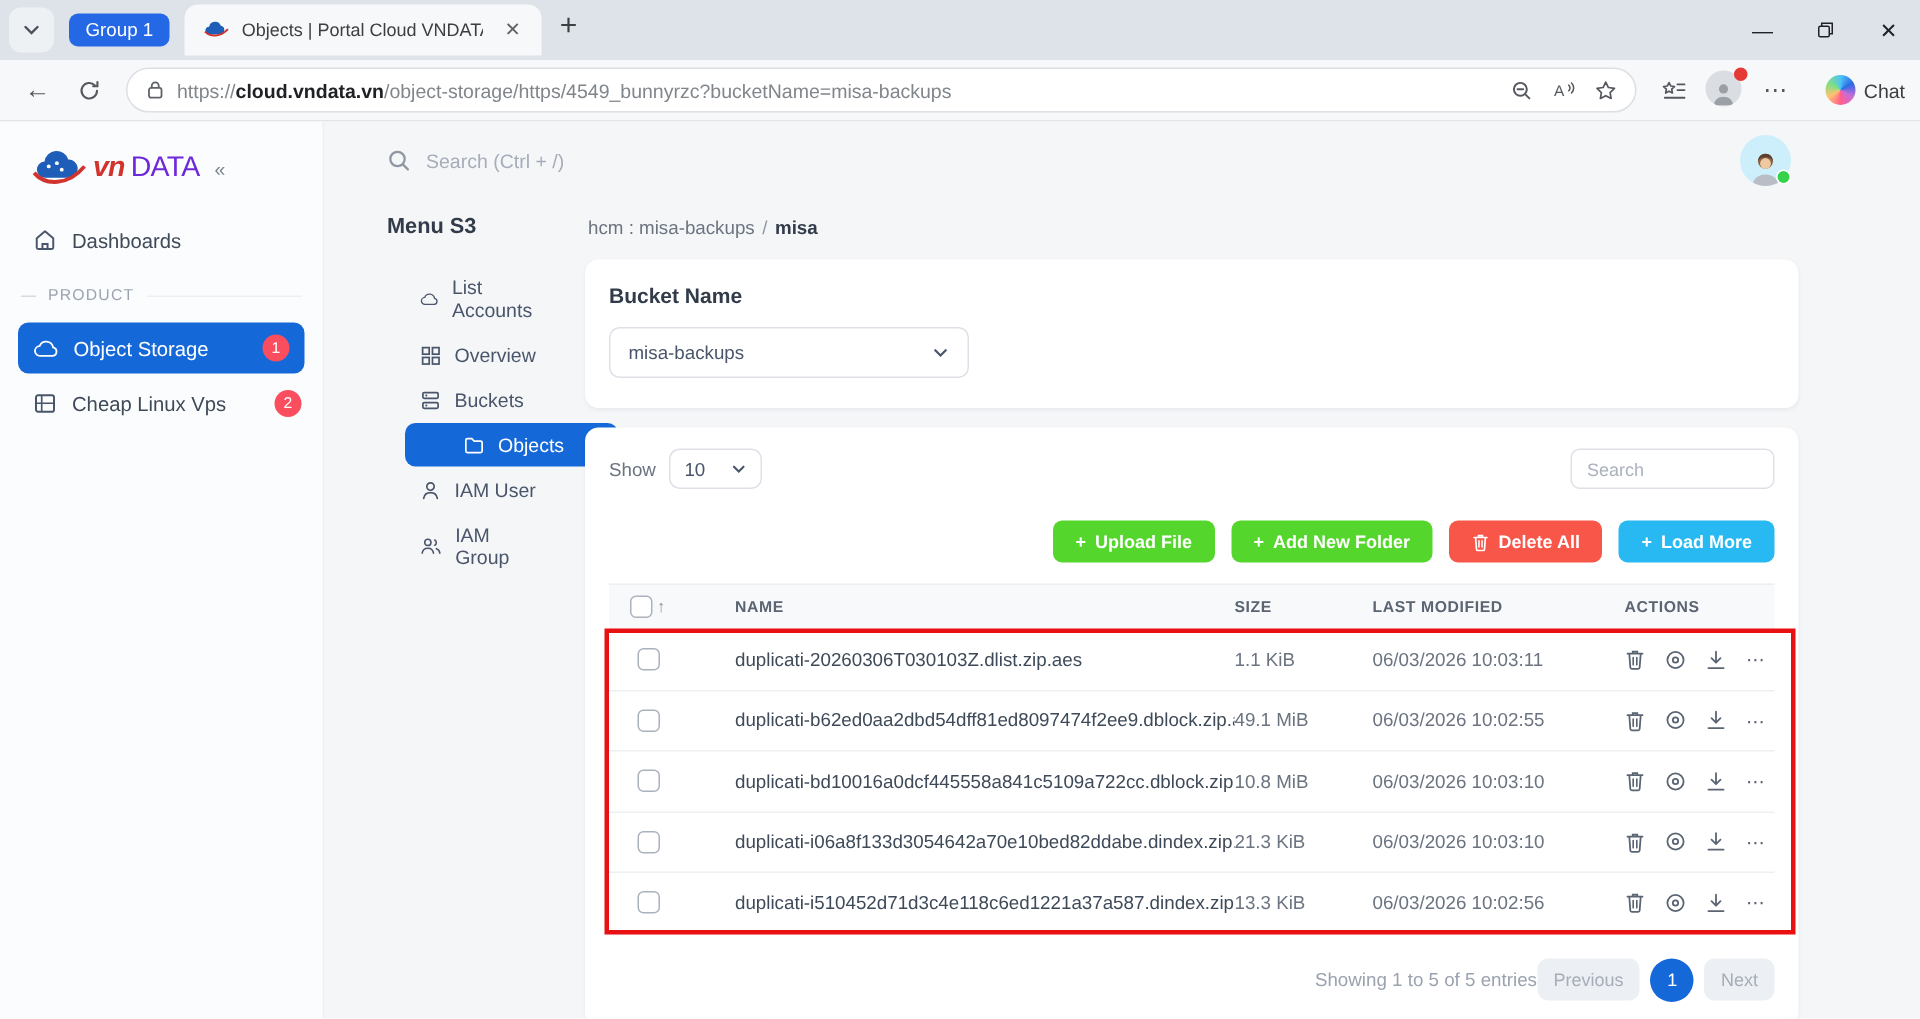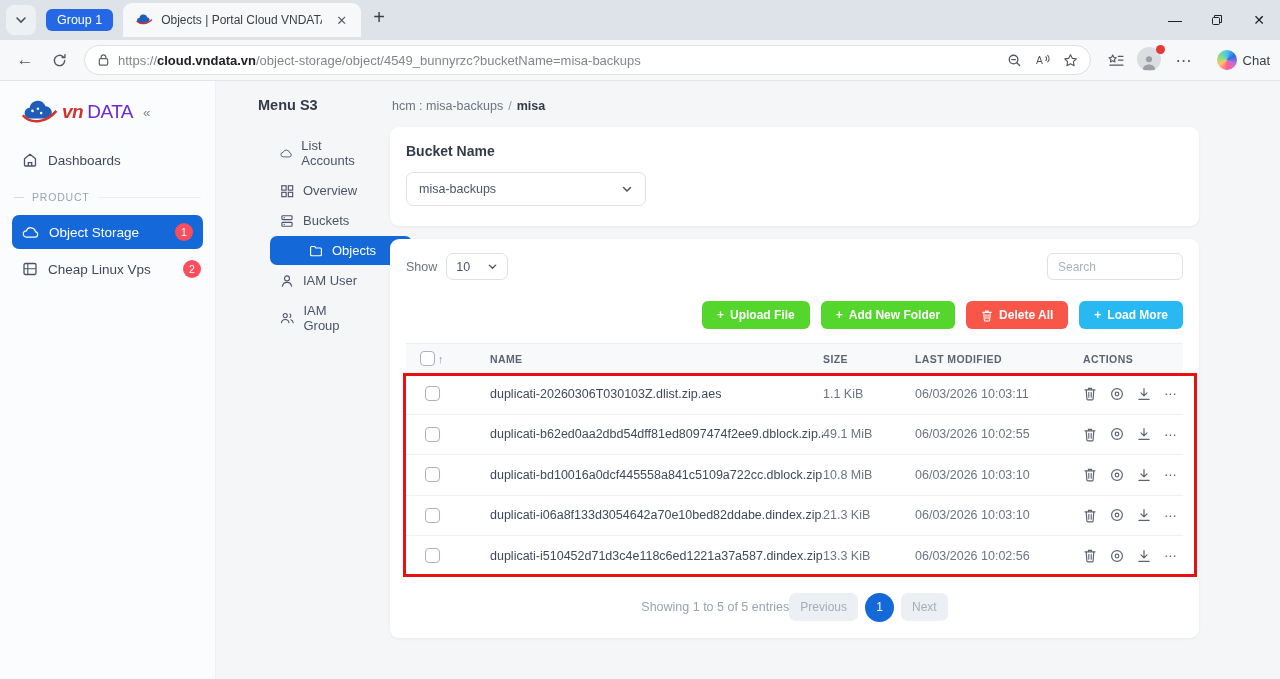--- a/index.html
+++ b/index.html
@@ -112,21 +112,21 @@
   .sort-arrow { color:#8e97a3; font-size:11px; }
   .rows-wrap { position:relative; }
   .red-box { position:absolute; left:-3px; right:-14px; top:-1px; bottom:0; border:3px solid #e81010;
     pointer-events:none; z-index:5; }
   .row { display:grid; grid-template-columns:52px 1fr 92px 168px 100px; align-items:center; height:40.5px;
     border-bottom:1px solid #eef0f3; font-size:12.5px; color:#49556a; }
   .row .cell-name { padding-left:32px; color:#3f4a59; white-space:nowrap; overflow:hidden; }
   .row .cell-dim { color:#6b7480; }
   .actions { display:flex; align-items:center; gap:13px; color:#5a6472; }
 
-  .foot-row { display:flex; align-items:center; justify-content:center; margin-top:16px; }
+  .foot-row { display:flex; align-items:center; justify-content:flex-end; margin-top:16px; }
   .foot-summary { font-size:12.5px; color:#9aa3af; }
   .pager { display:flex; align-items:center; gap:7px; }
   .page-pill { background:#eceff3; color:#a6adb8; font-size:12px; padding:7px 11px; border-radius:7px; }
   .page-num { width:29px; height:29px; border-radius:50%; background:#1568d8; color:#fff; font-size:12px;
     display:flex; align-items:center; justify-content:center; }
 
   svg { display:block; }
 </style>
 </head>
 <body>
@@ -170,21 +170,21 @@
       <svg width="15" height="15" viewBox="0 0 16 16">
           <path d="M13.5 8a5.5 5.5 0 1 1-1.6-3.9" stroke="#54585e" stroke-width="1.5" fill="none" stroke-linecap="round"></path>
           <path d="M13.8 1.8v3h-3" stroke="#54585e" stroke-width="1.5" fill="none" stroke-linecap="round"></path>
         </svg>
     </div>
     <div class="urlbar">
       <svg width="13" height="14" viewBox="0 0 14 15">
           <rect x="2.5" y="6" width="9" height="7" rx="1.5" stroke="#5f6368" fill="none" stroke-width="1.3"></rect>
           <path d="M4.5 6V4.5a2.5 2.5 0 0 1 5 0V6" stroke="#5f6368" fill="none" stroke-width="1.3"></path>
         </svg>
-      <span class="url-text"><span>https://</span><b>cloud.vndata.vn</b><span>/object-storage/object/4549_bunnyrzc?bucketName=misa-backups</span></span>
+      <span class="url-text"><span>https://</span><b>cloud.vndata.vn</b><span>/object-storage/https/4549_bunnyrzc?bucketName=misa-backups</span></span>
       <span class="url-icons">
         <span class="u-ic">
           <svg width="15" height="15" viewBox="0 0 16 16">
               <circle cx="7" cy="7" r="4.6" stroke="#54585e" fill="none" stroke-width="1.4"></circle>
               <path d="M5 7h4M10.4 10.4l3 3" stroke="#54585e" stroke-width="1.4" stroke-linecap="round"></path>
             </svg>
         </span>
         <span class="u-ic">
           <svg width="16" height="15" viewBox="0 0 17 16">
               <text x="1" y="12" font-size="11" fill="#54585e" font-family="sans-serif">A</text>
@@ -262,20 +262,40 @@
         <svg width="16" height="16" viewBox="0 0 16 16">
             <rect x="2" y="2.5" width="12" height="11" rx="1.4" stroke="#49556a" fill="none" stroke-width="1.3"></rect>
             <path d="M2 7.8h12M5.8 2.5v11" stroke="#49556a" stroke-width="1.1"></path>
           </svg>
         <span class="grow">Cheap Linux Vps</span>
         <span class="badge">2</span>
       </div>
     </aside>
 
     <div class="app-right">
+      <div class="app-header">
+        <div class="hdr-search">
+          <svg width="16" height="16" viewBox="0 0 16 16">
+              <circle cx="7" cy="7" r="4.8" stroke="#8e97a3" fill="none" stroke-width="1.5"></circle>
+              <path d="M10.6 10.6l3.3 3.3" stroke="#8e97a3" stroke-width="1.5" stroke-linecap="round"></path>
+            </svg>
+          <span>Search (Ctrl + /)</span>
+        </div>
+        <div class="avatar-wrap">
+          <span class="avatar">
+            <svg width="26" height="26" viewBox="0 0 26 26">
+                <circle cx="13" cy="9.5" r="5" fill="#8a6247"></circle>
+                <circle cx="13" cy="11" r="3.6" fill="#f0c8a0"></circle>
+                <path d="M8 9.5c0-3 2.2-5 5-5s5 2 5 5c-1-2-2.5-2.6-5-2.6S9 7.5 8 9.5z" fill="#5d4030"></path>
+                <path d="M4.5 26c0-5 3.8-7.6 8.5-7.6s8.5 2.6 8.5 7.6" fill="#b9bec6"></path>
+              </svg>
+          </span>
+          <span class="avatar-dot"></span>
+        </div>
+      </div>
 
       <div class="app-body">
 
         <nav class="menu-col">
           <div class="menu-title">Menu S3</div>
 
           <div class="menu-item">
             <svg width="15" height="13" viewBox="0 0 18 15">
                 <path d="M5 12.5a3.4 3.4 0 0 1-.4-6.8 5 5 0 0 1 9.6.9 3 3 0 0 1-.2 5.9z" stroke="currentColor" fill="none" stroke-width="1.3"></path>
               </svg>

